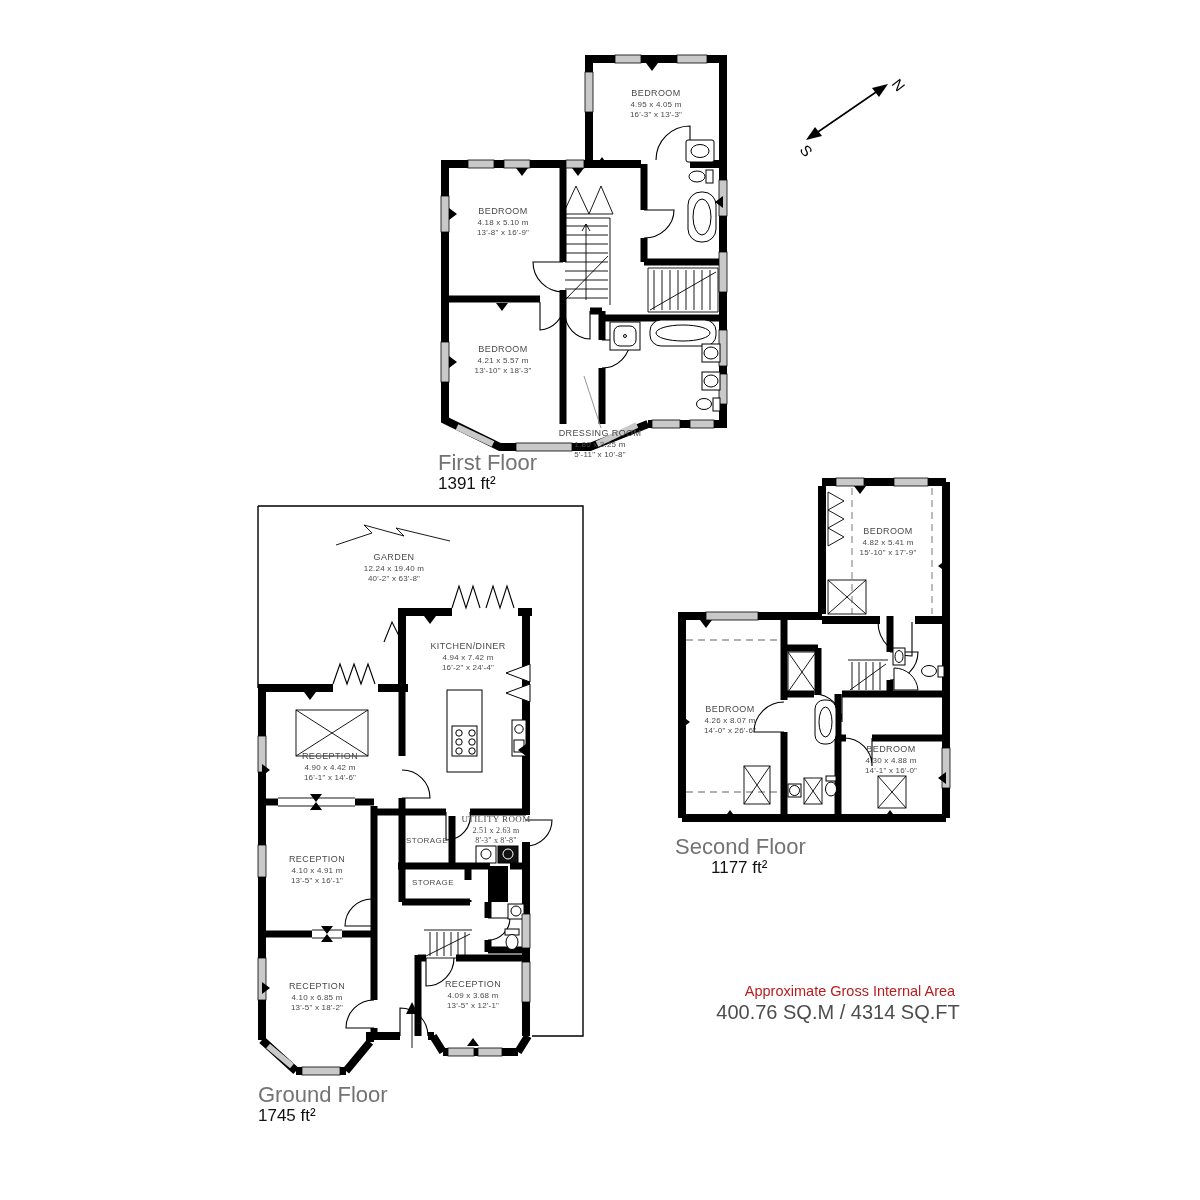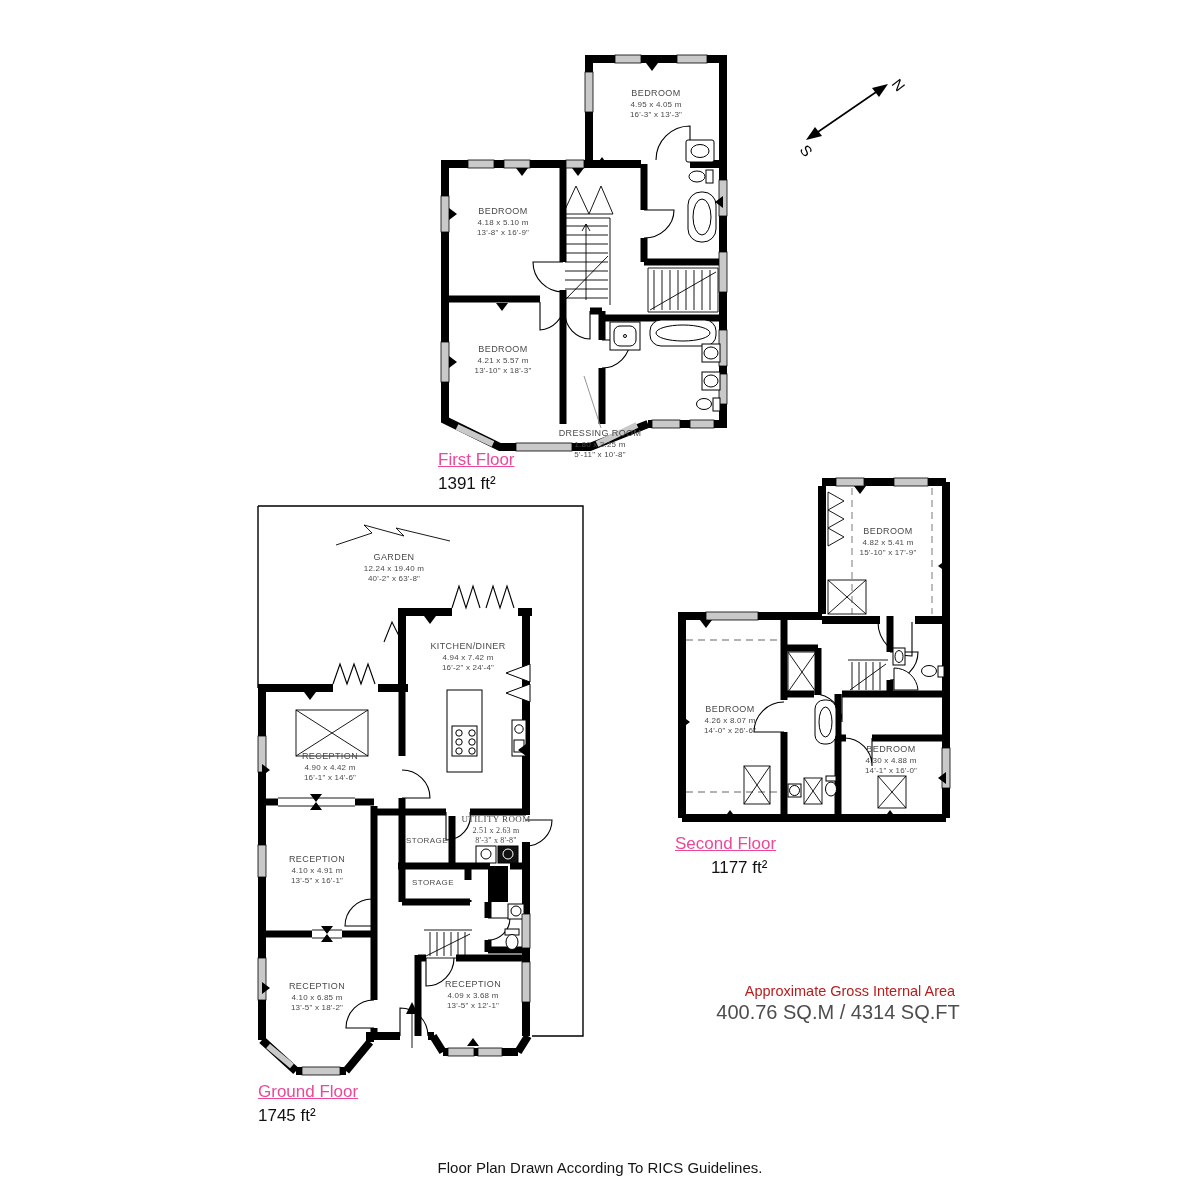--- a/index.html
+++ b/index.html
@@ -13,21 +13,21 @@
   .door{stroke:#000;stroke-width:1.1;fill:none;}
   .win{fill:#c9c9c9;stroke:#000;stroke-width:0.8;}
   .winline{stroke:#c9c9c9;stroke-width:6;}
   .fix{stroke:#000;stroke-width:1;fill:#fff;}
   .dash{stroke:#999;stroke-width:1.3;fill:none;stroke-dasharray:7 5;}
   .mark{fill:#000;stroke:none;}
   .room-label{position:absolute;transform:translateX(-50%);display:flex;flex-direction:column;
               align-items:center;text-align:center;color:#4a4a4a;line-height:1.32;white-space:nowrap;}
   .room-label .rn{font-size:9px;letter-spacing:.4px;}
   .room-label .rd{font-size:8px;letter-spacing:.2px;}
-  .floor-title{position:absolute;font-size:17px;color:#ec4899;text-decoration:underline;}
+  .floor-title{position:absolute;font-size:22px;color:#737373;}
   .floor-area{position:absolute;font-size:17px;color:#111;}
   .sum-title{position:absolute;left:838px;transform:translateX(-50%);font-size:14.5px;color:#b91c1c;white-space:nowrap;margin-left:12px;}
   .sum-value{position:absolute;left:838px;transform:translateX(-50%);font-size:20px;color:#4d4d4d;white-space:nowrap;}
   .key-box{position:absolute;left:742px;top:1036px;width:190px;height:42px;border:1px solid #4a4a4a;box-sizing:border-box;}
   .key-text{position:absolute;left:8px;top:4px;font-size:12.5px;color:#333;white-space:nowrap;}
   .restricted-outer{position:absolute;right:3px;bottom:2px;border:1.5px dashed #9a9a9a;padding:1px;}
   .restricted-inner{border:1px solid #555;font-size:12.5px;color:#333;padding:0 6px;line-height:16px;white-space:nowrap;}
   .disclaimer{position:absolute;left:0;width:1200px;text-align:center;font-size:15px;color:#151515;}
   svg text{font-family:"Liberation Sans",sans-serif;}
 </style>
@@ -326,15 +326,14 @@
   <span class="rn">BEDROOM</span>
   <span class="rd">4.30 x 4.88 m</span>
   <span class="rd">14'-1" x 16'-0"</span>
 </div>
 <div class="floor-title" style="left:675px;top:834px;">Second Floor</div>
 <div class="floor-area" style="left:675px;top:858px;margin-left:36px;">1177 ft²</div>
 
 <div class="sum-title" style="top:983px;">Approximate Gross Internal Area</div>
 <div class="sum-value" style="top:1001px;">400.76 SQ.M / 4314 SQ.FT</div>
 
-<div class="disclaimer" style="top:1159px;">Floor Plan Drawn According To RICS Guidelines.</div>
 
 </div>
 
 </body></html>

